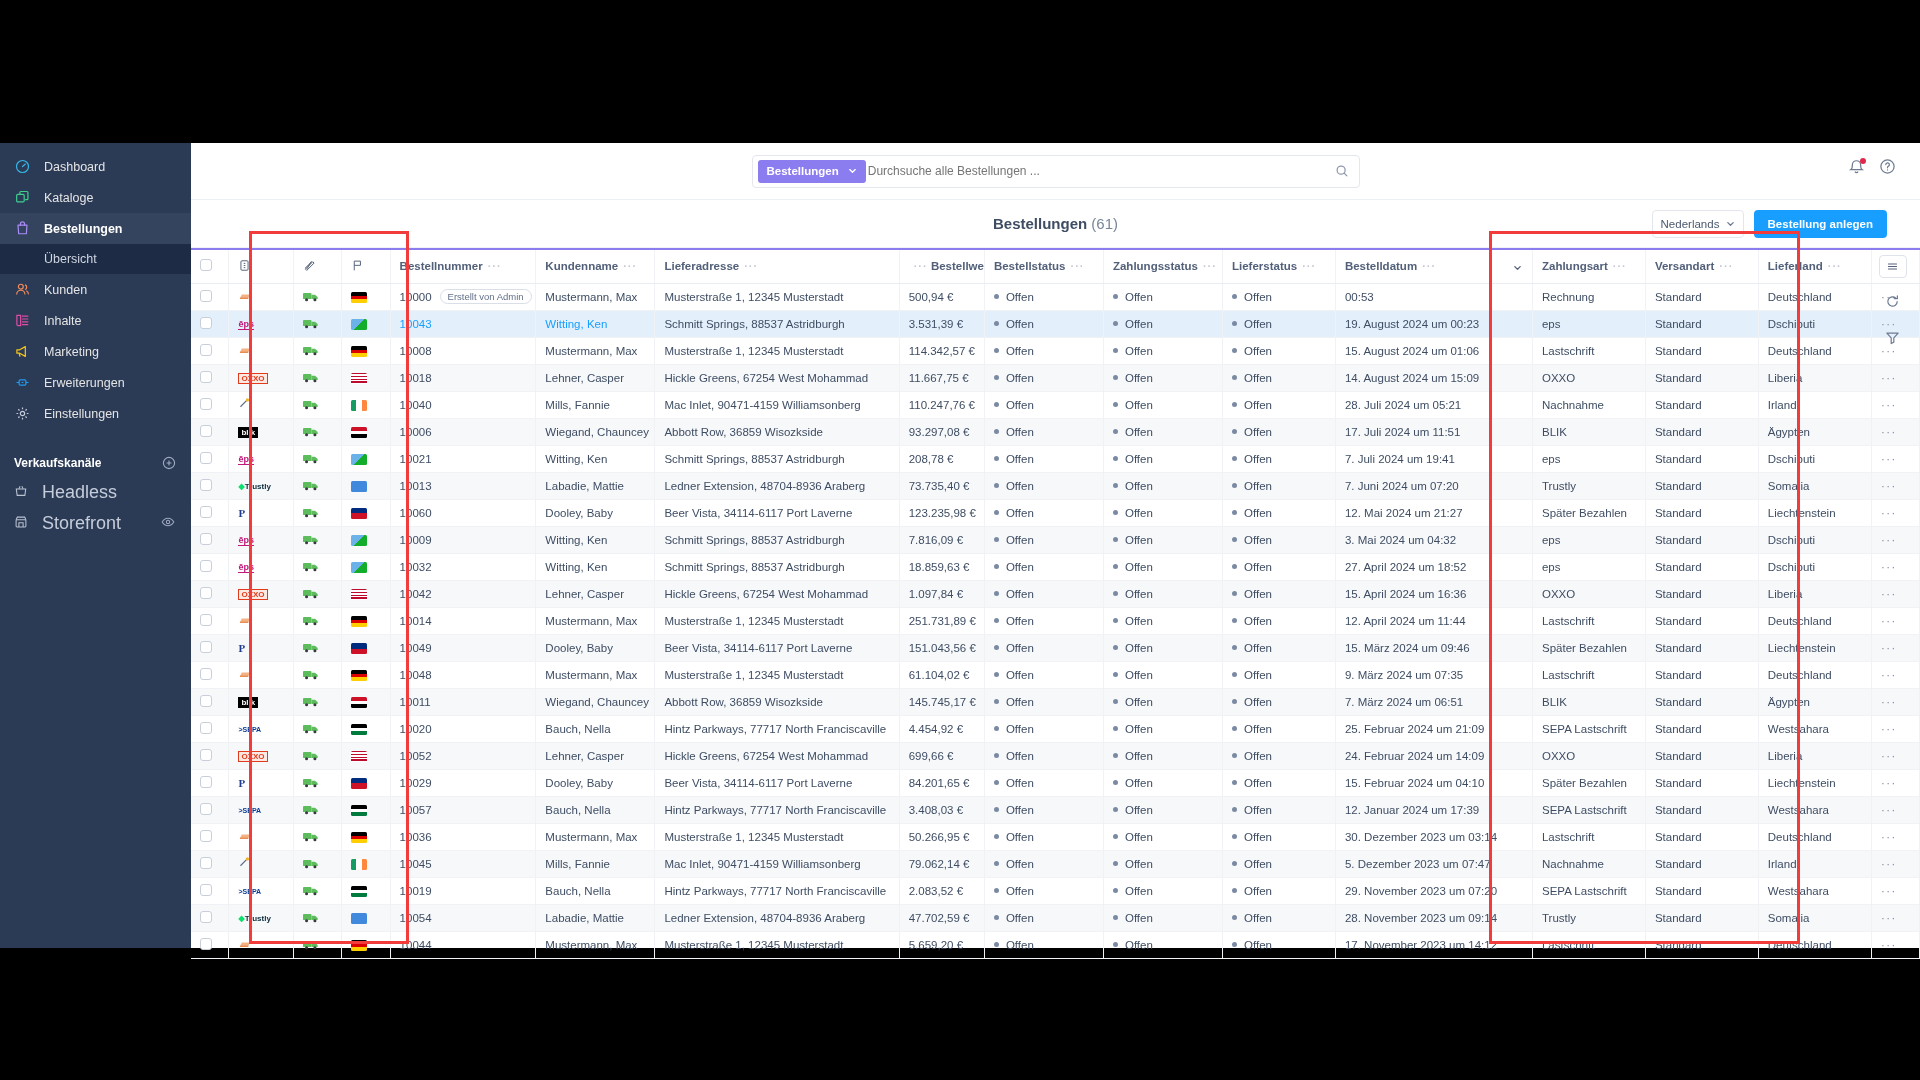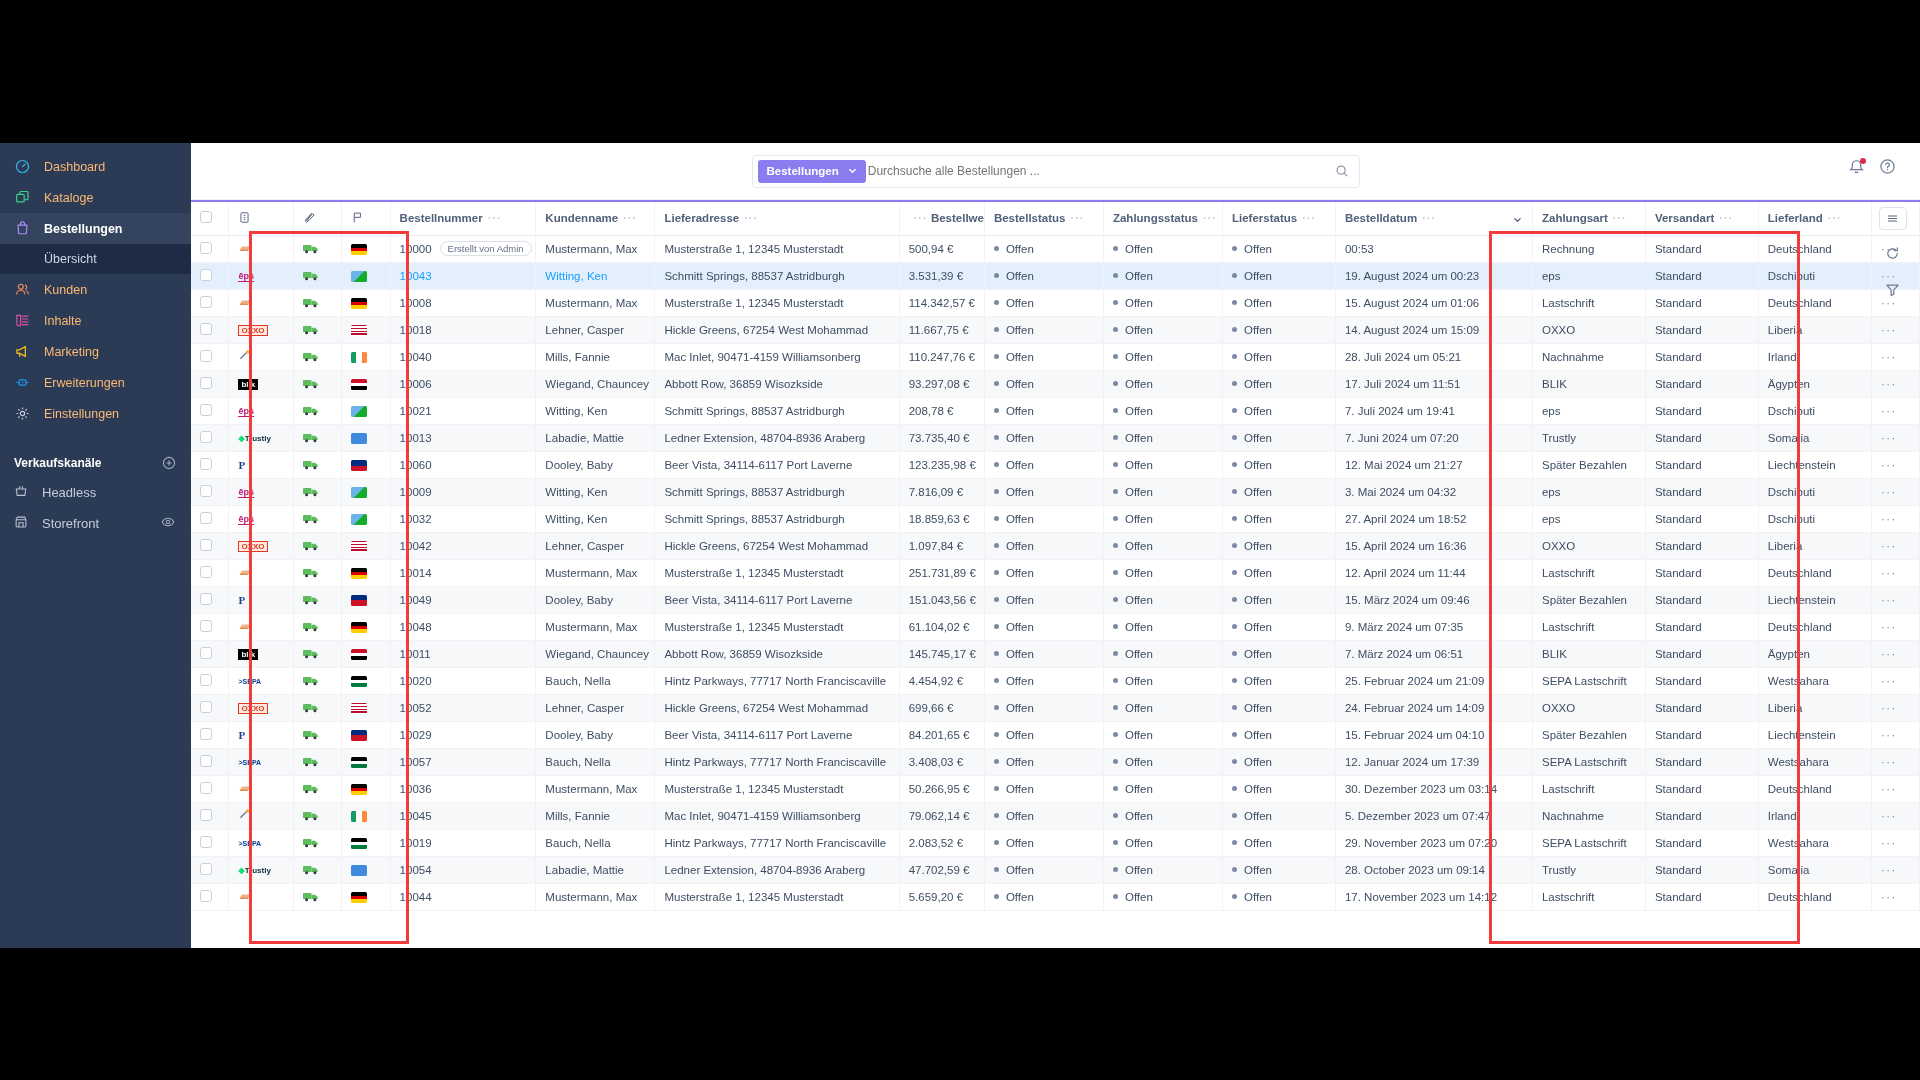--- a/index.html
+++ b/index.html
@@ -23,34 +23,34 @@
   .brand { display:flex; align-items:center; gap:11px; padding: 16px 14px 10px 14px; position:relative; }
   .brand-logo { width: 26px; height: 26px; flex: 0 0 26px; }
   .brand-text { line-height: 1.15; }
   .brand-title { font-size: 14px; font-weight: 700; color:#fff; letter-spacing:.1px; }
   .brand-version { font-size: 10px; color:#9fabc0; margin-top:1px; }
   .brand-dot { position:absolute; right:16px; top:22px; width:7px; height:7px; border-radius:50%; background:#de294c; }
 
   .nav { margin-top: 8px; }
   .nav-item {
     display:flex; align-items:center; gap:14px;
-    height: 31px; padding: 0 14px; cursor: pointer; color:#fdba74; font-size:12.5px;
+    height: 31px; padding: 0 14px; cursor: pointer; color:#e5e5e5; font-size:12.5px;
   }
   .nav-item .ic { width:16px; height:16px; flex:0 0 16px; display:flex; align-items:center; justify-content:center; }
   .nav-item.active { background:#34435e; color:#fff; font-weight:600; }
   .nav-sub {
     height: 30px; display:flex; align-items:center; padding-left: 44px;
     background:#1d2b45; color:#cfd6e2; font-size:12.5px; cursor:pointer;
   }
   .nav-group-title {
     margin-top: 26px; padding: 0 14px 6px 14px; font-size:12px; font-weight:700; color:#fff;
     display:flex; align-items:center; justify-content:space-between;
   }
   .plus-btn { width:16px; height:16px; display:flex; align-items:center; justify-content:center; cursor:pointer; color:#9fabc0;}
-  .chan-item { display:flex; align-items:center; gap:14px; height:31px; padding:0 14px; font-size:13px; color:#c5cdda; cursor:pointer; position:relative;}
+  .chan-item { display:flex; align-items:center; gap:14px; height:31px; padding:0 14px; font-size:18px; color:#c5cdda; cursor:pointer; position:relative;}
   .chan-item .eye { position:absolute; right:16px; color:#9fabc0; }
 
   
   .main { position:absolute; left:191px; top:143px; width:1729px; height:805px; background:#fff; }
 
   .searchbar-row { height:57px; display:flex; align-items:center; justify-content:center; border-bottom:1px solid #eceff4; }
   .searchbox {
     width: 608px; height: 33px; border:1px solid #e4e7ed; border-radius:4px; background:#fff;
     display:flex; align-items:center; padding: 0 6px 0 5px; position:relative;
   }
@@ -272,20 +272,37 @@
         <input class="search-input" type="text" placeholder="Durchsuche alle Bestellungen ..." style="">
         <span class="search-icon">
           <svg viewBox="0 0 16 16" width="14" height="14" fill="none" stroke="#8d97ab" stroke-width="1.4">
               <circle cx="7" cy="7" r="4.6"></circle>
               <path d="M10.4 10.4l3.2 3.2" stroke-linecap="round"></path>
             </svg>
         </span>
       </div>
     </div>
 
+    <div class="page-head">
+      <div class="page-title">
+        <span>Bestellungen</span>
+        <span class="cnt">(61)</span>
+      </div>
+      <div class="head-actions">
+        <div class="lang-select">
+          <span>Nederlands</span>
+          <span>
+            <svg viewBox="0 0 10 10" width="9" height="9" fill="none" stroke="#6d7a91" stroke-width="1.4">
+                <path d="M2 4l3 3 3-3" stroke-linecap="round" stroke-linejoin="round"></path>
+              </svg>
+          </span>
+        </div>
+        <button class="primary-btn">Bestellung anlegen</button>
+      </div>
+    </div>
 
     <div class="table-wrap">
       <table class="grid">
         <colgroup>
           <col style="width:37px">
             <col style="width:63px">
             <col style="width:47px">
             <col style="width:47px">
           <col style="width:142px">
             <col style="width:116px">
@@ -1102,21 +1119,21 @@
      <td class="num">47.702,59 €</td>
      <td>
                 <span class="status-cell"><span class="dot"></span>Offen</span>
               </td>
      <td>
                 <span class="status-cell"><span class="dot"></span>Offen</span>
               </td>
      <td>
                 <span class="status-cell"><span class="dot"></span>Offen</span>
               </td>
-     <td>28. October 2023 um 09:14</td>
+     <td>28. November 2023 um 09:14</td>
      <td>Trustly</td>
      <td>Standard</td>
      <td>Somalia</td>
      <td class="ctr"><span class="ctx">···</span></td>
             </tr>
             <tr>
               <td class="ctr"><span style="display:inline-block;width:12px;height:12px;border:1px solid #c8cfdb;border-radius:3px;background:#fff;"></span></td>
      <td class="ctr"><span class="pay-ico">
                   <svg viewBox="0 0 16 14" width="15" height="13">
                     <path d="M2 10h9l2-4H4z" fill="#f4b183"></path>

